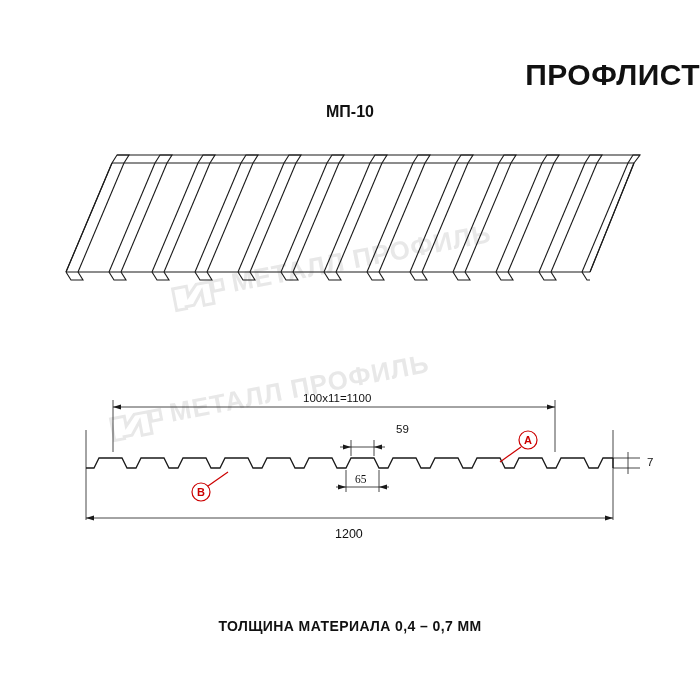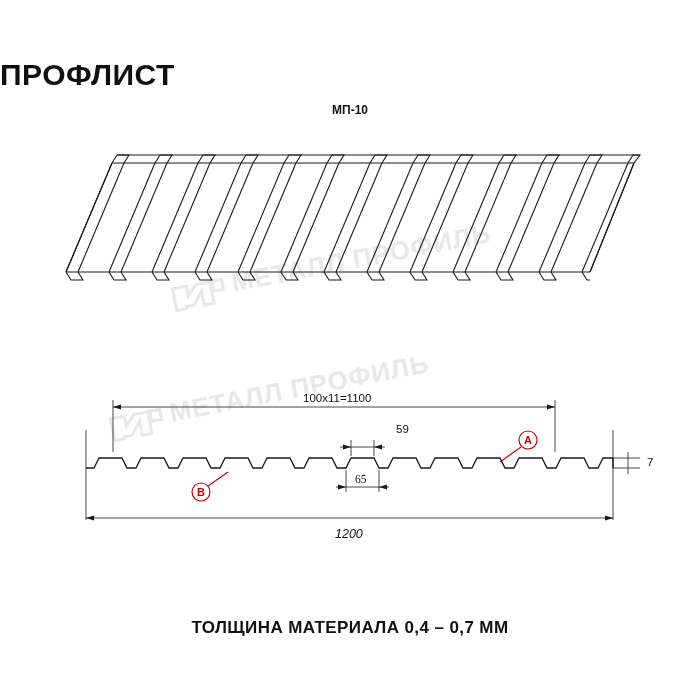--- a/index.html
+++ b/index.html
@@ -18,43 +18,43 @@
   .page {
     position: relative;
     width: 700px;
     height: 700px;
   }
   .title {
     position: absolute;
     top: 58px;
     left: 0;
     width: 700px;
-    text-align: left;
+    text-align: right;
     font-size: 30px;
     font-weight: bold;
     letter-spacing: 0.5px;
     color: #111111;
   }
   .subtitle {
     position: absolute;
     top: 103px;
     left: 0;
     width: 700px;
     text-align: center;
-    font-size: 12px;
+    font-size: 16px;
     font-weight: bold;
     color: #111111;
   }
   .footer-note {
     position: absolute;
     top: 618px;
     left: 0;
     width: 700px;
     text-align: center;
-    font-size: 17px;
+    font-size: 14px;
     font-weight: bold;
     letter-spacing: 0.4px;
     color: #111111;
   }
   .svg-layer {
     position: absolute;
     top: 0;
     left: 0;
   }
   .wm {
@@ -252,21 +252,21 @@
       <circle cx="528" cy="440" r="9"></circle>
       <path d="M521 447 L500 462"></path>
       <circle cx="201" cy="492" r="9"></circle>
       <path d="M208 486 L228 472"></path>
     </g>
   </svg>
 
   <div class="lbl" style="top:392px; left:303px;">100х11=1100</div>
   <div class="lbl" style="top:423px; left:396px;">59</div>
   <div class="lbl" style="top:473px; left:355px;font-family:Liberation Serif, serif;">65</div>
-  <div class="lbl" style="top:527px; left:335px; font-size:12.5px;font-style:italic;">1200</div>
+  <div class="lbl" style="top:527px; left:335px; font-size:12.5px;">1200</div>
   <div class="lbl" style="top:456px; left:647px;">7</div>
 
   <div class="callout-letter" style="top:431px; left:519px;">A</div>
   <div class="callout-letter" style="top:483px; left:192px;">B</div>
 
   <div class="footer-note">ТОЛЩИНА МАТЕРИАЛА 0,4 – 0,7 ММ</div>
 
 </div>
 
 </body></html>

